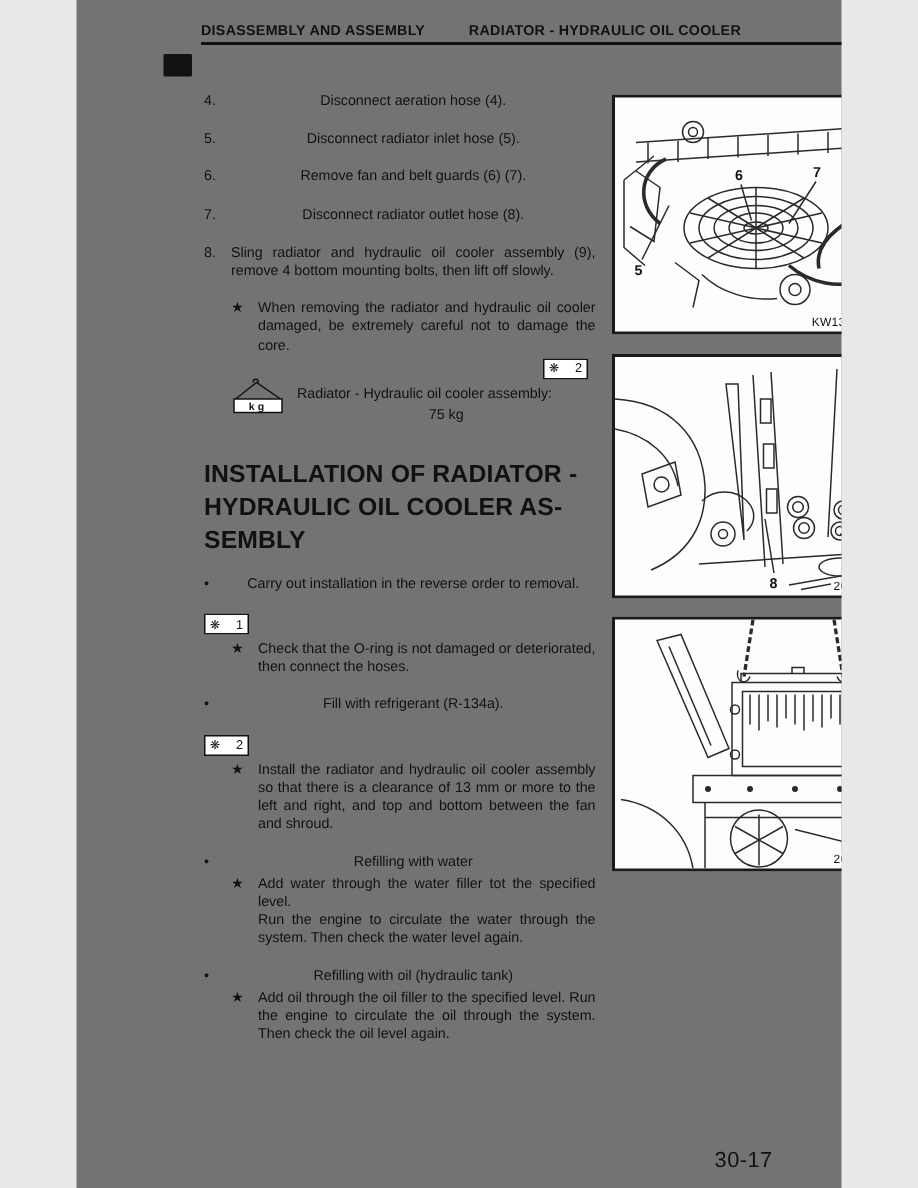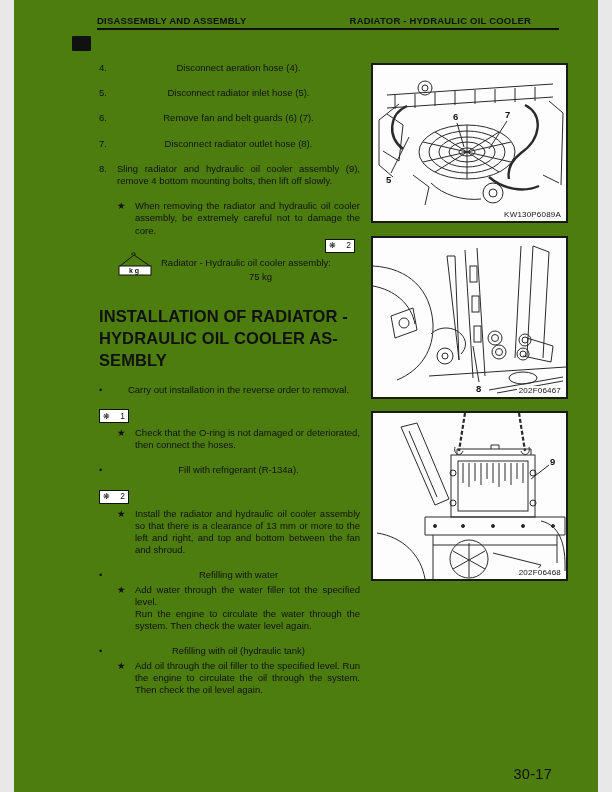--- a/index.html
+++ b/index.html
@@ -1,17 +1,17 @@
 <!DOCTYPE html>
 <html><head>
 <meta charset="utf-8">
 <style>
   html,body{margin:0;padding:0;background:#e8e8e8;}
   .page{
-    position:relative;width:584px;height:792px;background:#4d7c0f;
+    position:relative;width:510px;height:792px;background:#737373;
     font-family:"Liberation Sans",sans-serif;color:#111;overflow:hidden;
     margin:0 auto;
   }
   
   .hdr-left{position:absolute;left:83px;top:15px;font-size:9.5px;font-weight:bold;letter-spacing:.2px;}
   .hdr-right{position:absolute;top:15px;right:67px;font-size:9.5px;font-weight:bold;letter-spacing:.2px;}
   .hdr-rule{position:absolute;left:83px;top:28px;width:462px;height:2px;background:#111;}
   .section-tab{position:absolute;left:58px;top:36px;width:19px;height:15px;background:#111;border-radius:1px;}
   
   .leftcol{position:absolute;left:85px;top:62px;width:261px;font-size:9.5px;line-height:12.2px;}
@@ -86,21 +86,21 @@
       <div class="num">7.</div>
       <div class="txt nj">Disconnect radiator outlet hose (8).</div>
     </div>
     <div class="row step">
       <div class="num">8.</div>
       <div class="txt">Sling radiator and hydraulic oil cooler assembly (9), remove 4 bottom mounting bolts, then lift off slowly.</div>
     </div>
 
     <div class="row indent1 caution">
       <div class="glyph">★</div>
-      <div class="txt">When removing the radiator and hydraulic oil cooler assembly, be extremely careful not to damage the core.</div>
+      <div class="txt">When removing the radiator and hydraulic oil cooler damaged, be extremely careful not to damage the core.</div>
     </div>
 
     <div class="badge badge-right">
       <span class="sym">❋</span>
       <span>2</span>
     </div>
 
     <div class="weight">
       <span class="sling">
         <svg width="44" height="26" viewBox="0 0 44 26">

